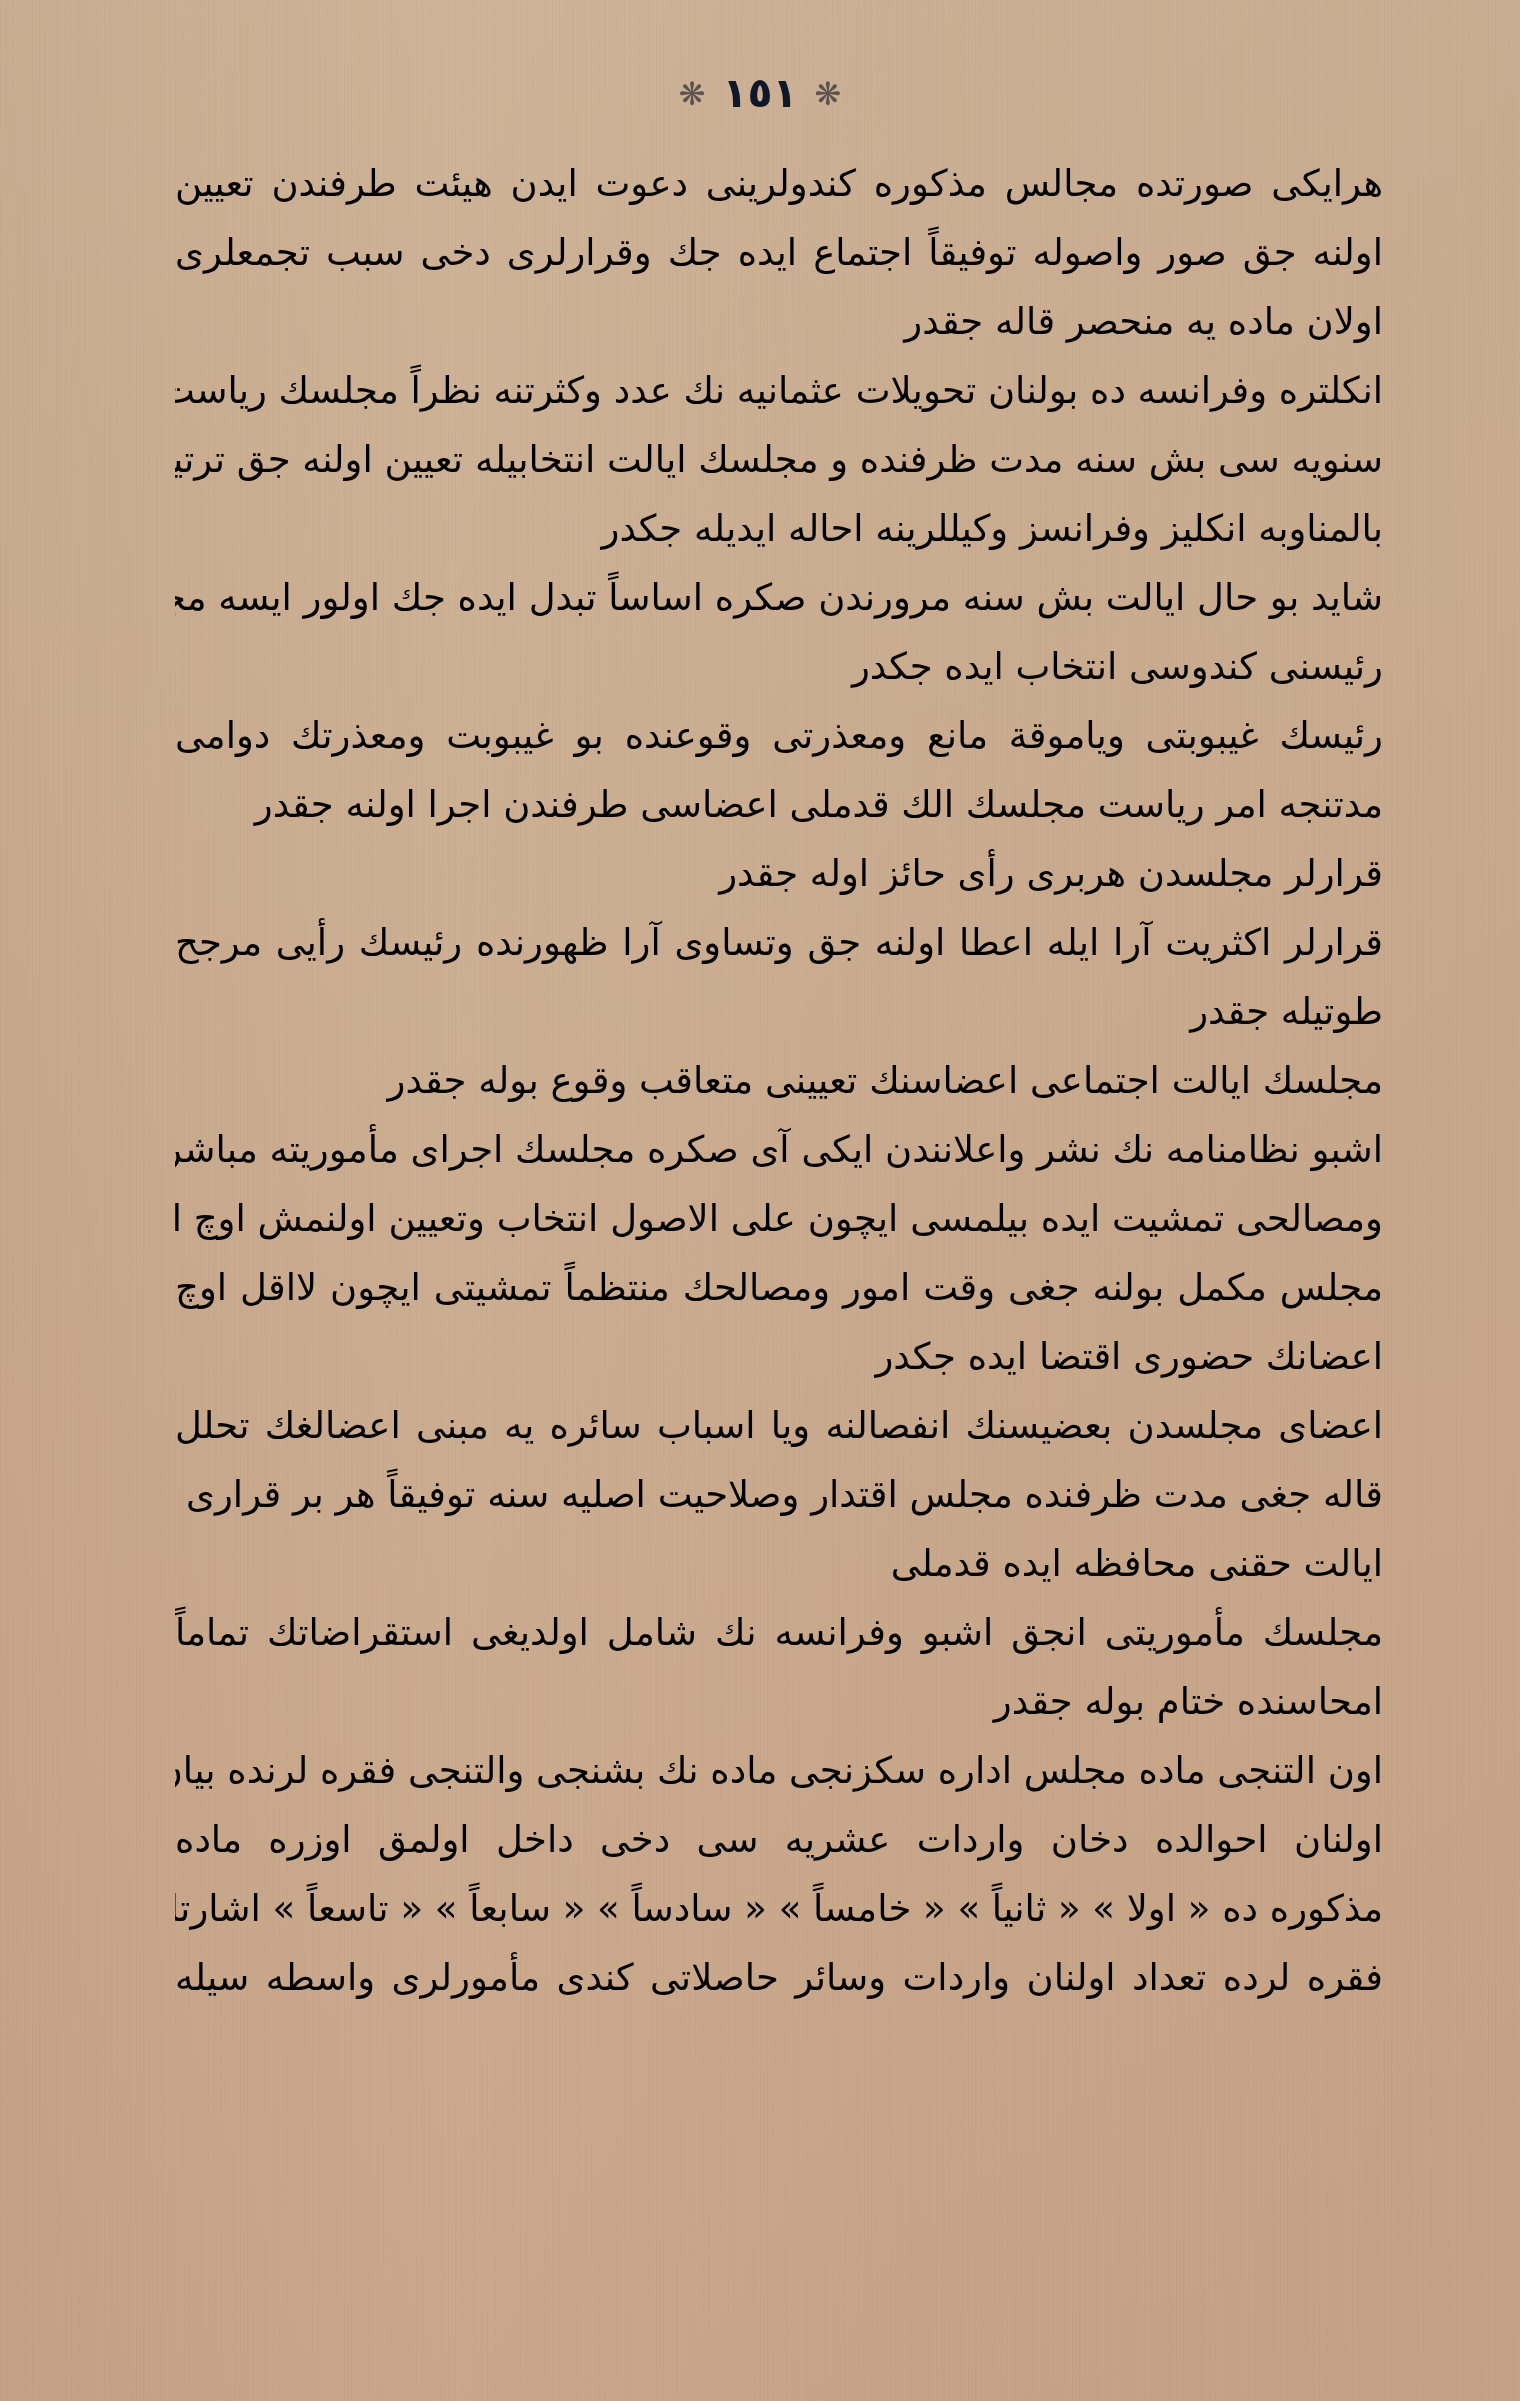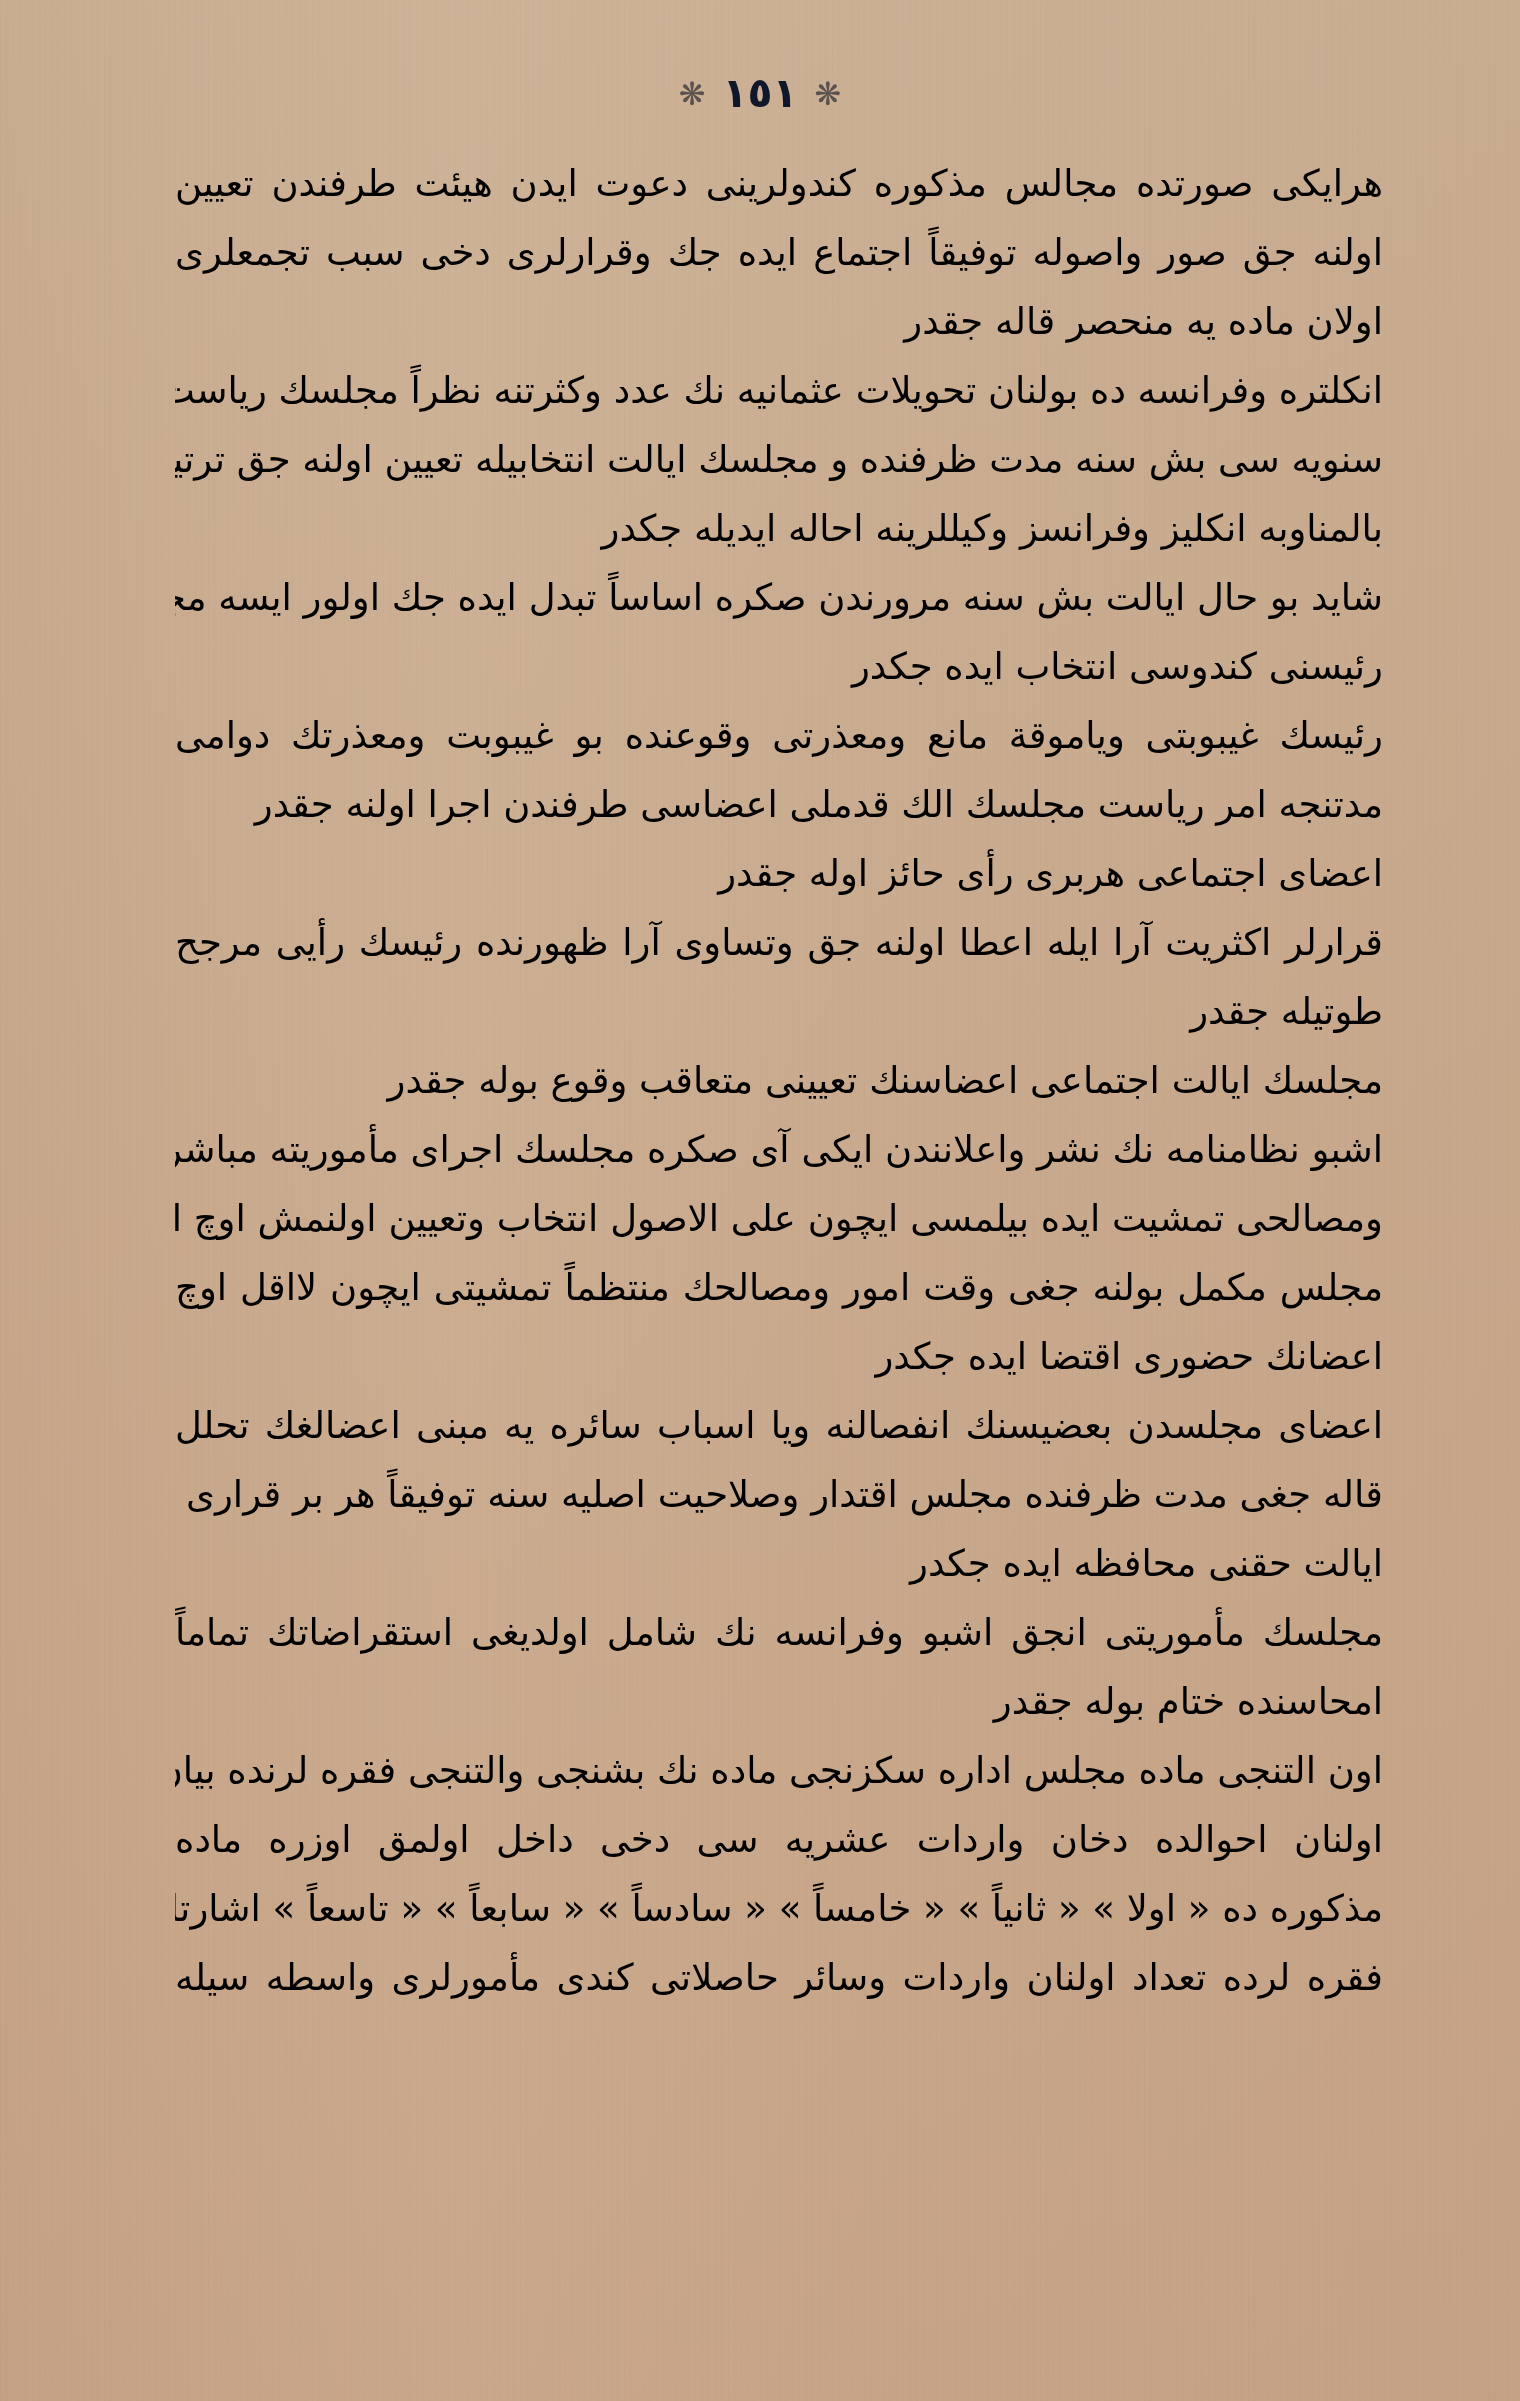--- a/index.html
+++ b/index.html
@@ -84,31 +84,31 @@
     <div class="line">هرایکی صورتده مجالس مذکوره کندولرینی دعوت ایدن هیئت طرفندن تعیین</div>
     <div class="line">اولنه جق صور واصوله توفیقاً اجتماع ایده جك وقرارلری دخی سبب تجمعلری</div>
     <div class="line short">اولان ماده یه منحصر قاله جقدر</div>
     <div class="line">انکلتره وفرانسه ده بولنان تحویلات عثمانیه نك عدد وکثرتنه نظراً مجلسك ریاست</div>
     <div class="line">سنویه سی بش سنه مدت ظرفنده و مجلسك ایالت انتخابیله تعیین اولنه جق ترتیب اوزره</div>
     <div class="line short">بالمناوبه انکلیز وفرانسز وکیللرینه احاله ایدیله جکدر</div>
     <div class="line">شاید بو حال ایالت بش سنه مرورندن صکره اساساً تبدل ایده جك اولور ایسه مجلس</div>
     <div class="line short">رئیسنی کندوسی انتخاب ایده جکدر</div>
     <div class="line">رئیسك غیبوبتی ویاموقة مانع ومعذرتی وقوعنده بو غیبوبت ومعذرتك دوامی</div>
     <div class="line short">مدتنجه امر ریاست مجلسك الك قدملی اعضاسی طرفندن اجرا اولنه جقدر</div>
-    <div class="line short">اعضای اجتماعی هربری رأی حائز اوله جقدر</div>
+    <div class="line short">قرارلر مجلسدن هربری رأی حائز اوله جقدر</div>
     <div class="line">قرارلر اکثریت آرا ایله اعطا اولنه جق وتساوی آرا ظهورنده رئیسك رأیی مرجح</div>
     <div class="line short">طوتیله جقدر</div>
     <div class="line short">مجلسك ایالت اجتماعی اعضاسنك تعیینی متعاقب وقوع بوله جقدر</div>
     <div class="line">اشبو نظامنامه نك نشر واعلانندن ایکی آی صکره مجلسك اجرای مأموریته مباشرت</div>
     <div class="line">ومصالحی تمشیت ایده بیلمسی ایچون علی الاصول انتخاب وتعیین اولنمش اوچ اعضانك</div>
     <div class="line">مجلس مکمل بولنه جغی وقت امور ومصالحك منتظماً تمشیتی ایچون لااقل اوچ</div>
     <div class="line short">اعضانك حضوری اقتضا ایده جکدر</div>
     <div class="line">اعضای مجلسدن بعضیسنك انفصالنه ویا اسباب سائره یه مبنی اعضالغك تحلل</div>
     <div class="line">قاله جغی مدت ظرفنده مجلس اقتدار وصلاحیت اصلیه سنه توفیقاً هر بر قراری اتخاذ</div>
-    <div class="line short">ایالت حقنی محافظه ایده جکدر</div>
+    <div class="line short">ایالت حقنی محافظه ایده قدملی</div>
     <div class="line">مجلسك مأموریتی انجق اشبو وفرانسه نك شامل اولدیغی استقراضاتك تماماً</div>
     <div class="line short">امحاسنده ختام بوله جقدر</div>
     <div class="line">اون التنجی ماده    مجلس اداره سکزنجی ماده نك بشنجی والتنجی فقره لرنده بیان</div>
     <div class="line">اولنان احوالده دخان واردات عشریه سی دخی داخل اولمق اوزره ماده</div>
     <div class="line">مذکوره ده « اولا » « ثانیاً » « خامساً » « سادساً » « سابعاً » « تاسعاً » اشارتلی</div>
     <div class="line">فقره لرده تعداد اولنان واردات وسائر حاصلاتی کندی مأمورلری واسطه سیله</div>
   </div>
 
 </div>
 

